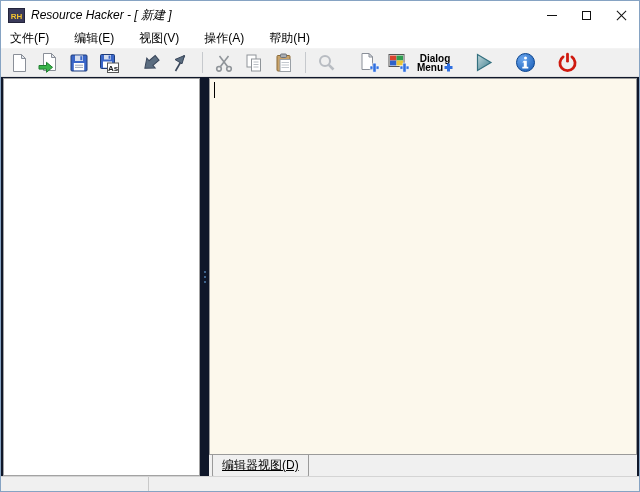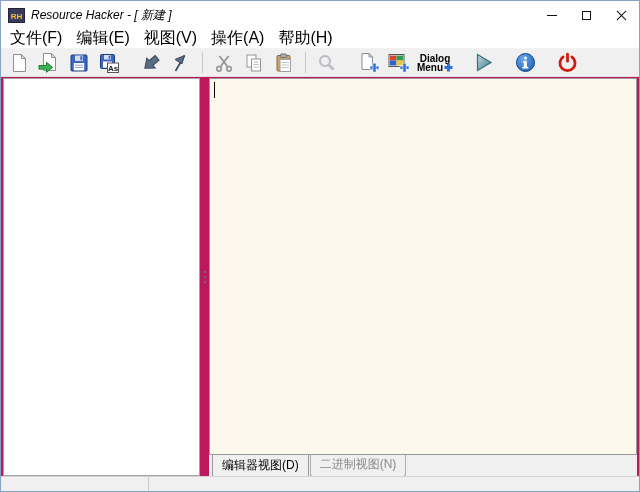--- a/index.html
+++ b/index.html
@@ -14,34 +14,34 @@
   .win-controls { display:flex; height:100%; flex:0 0 auto; }
   .win-btn { width:35px; height:100%; display:flex; align-items:center; justify-content:center; background:#fff; }
   .glyph-min { width:10px; height:1px; background:#111; }
   .glyph-max { width:9px; height:9px; border:1px solid #111; }
   .glyph-close { position:relative; width:11px; height:11px; }
   .glyph-close i { position:absolute; left:-1px; top:5px; width:13px; height:1px; background:#111; display:block; }
   .glyph-close i:first-child { transform:rotate(45deg); }
   .glyph-close i:last-child  { transform:rotate(-45deg); }
 
   
-  .menubar { height:20px; background:#ffffff; display:flex; align-items:center; font-size:16px; color:#000; flex:0 0 auto; border-bottom:1px solid #f3f3f3; }
-  .menu-item { padding:2px 7px; height:100%; display:flex; align-items:center; }
+  .menubar { height:20px; background:#ffffff; display:flex; align-items:center; font-size:12px; color:#000; flex:0 0 auto; border-bottom:1px solid #f3f3f3; }
+  .menu-item { padding:2px 7px; height:100%; display:flex; align-items:center;margin-left:11px; }
   .menu-item:first-child { margin-left:2px; }
 
   
   .toolbar { height:28px; background:#f0f0f0; display:flex; align-items:center; padding-left:3px; flex:0 0 auto; border-bottom:1px solid #e0e0e0; }
   .tb-btn { width:30px; height:26px; display:flex; align-items:center; justify-content:center; background:transparent; border:none; padding:0; cursor:default; }
   .tb-btn.wide { width:42px; flex-direction:column; line-height:9px; font-size:10px; font-weight:bold; color:#000; font-family:"Liberation Sans",sans-serif; }
   .tb-btn.gap { margin-left:12px; }
   .tb-sep { width:1px; height:21px; background:#c6c9cd; margin:0 6px; flex:0 0 auto; }
   .dm-line2 { display:flex; align-items:center; gap:1px; }
 
   
-  .main { flex:1 1 auto; display:flex; padding:1px 2px 0 2px; min-height:0; background:#be185d; }
+  .main { flex:1 1 auto; display:flex; padding:1px 2px 0 2px; min-height:0; background:#0f172a;text-decoration:underline; }
   .left-panel { width:197px; background:#ffffff; border:1px solid #a3a3a3; flex:0 0 auto; }
   .splitter { width:9px; flex:0 0 auto; display:flex; flex-direction:column; align-items:center; justify-content:center; gap:3px; }
   .splitter .dot { width:2px; height:2px; background:#4f7faf; border-radius:50%; display:block; }
   .right-area { flex:1 1 auto; display:flex; flex-direction:column; min-width:0; }
   .editor { flex:1 1 auto; background:#fcf8ec; border:1px solid #9a9a9a; position:relative; font-family:"Liberation Mono","DejaVu Sans Mono",monospace; font-size:12px; color:#000; padding:2px 3px; }
   .caret { position:absolute; left:4px; top:3px; width:1px; height:16px; background:#000; animation:blink 1.06s steps(1) infinite; }
   @keyframes blink { 0%,55% {opacity:1;} 56%,100% {opacity:0;} }
 
   
   .tabs-row { height:21px; flex:0 0 auto; display:flex; align-items:flex-start; padding-left:3px; background:#f0f0f0; }
@@ -258,21 +258,20 @@
       <i class="dot"></i>
       <i class="dot"></i>
     </div>
     <div class="right-area">
       <div class="editor">
         <div class="caret"></div>
         <span></span>
       </div>
       <div class="tabs-row">
         <div class="tab active">编辑器视图(D)</div>
-        <div class="tab inactive">二进制视图(N)</div>
       </div>
     </div>
   </div>
 
   <div class="statusbar">
     <div class="status-cell first"></div>
     <div class="status-cell rest"></div>
   </div>
 
 </div>

